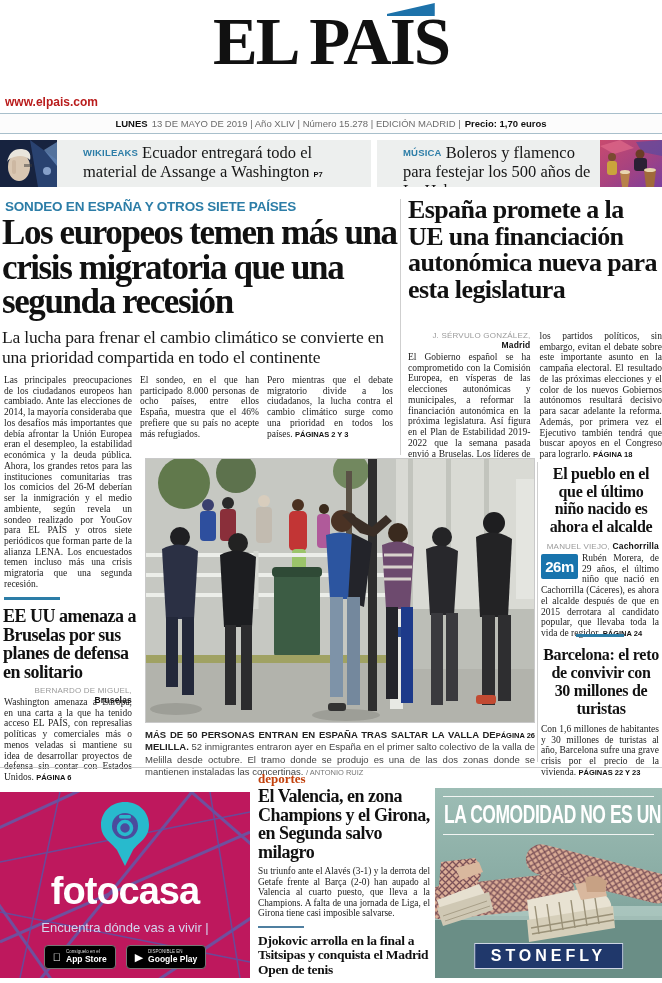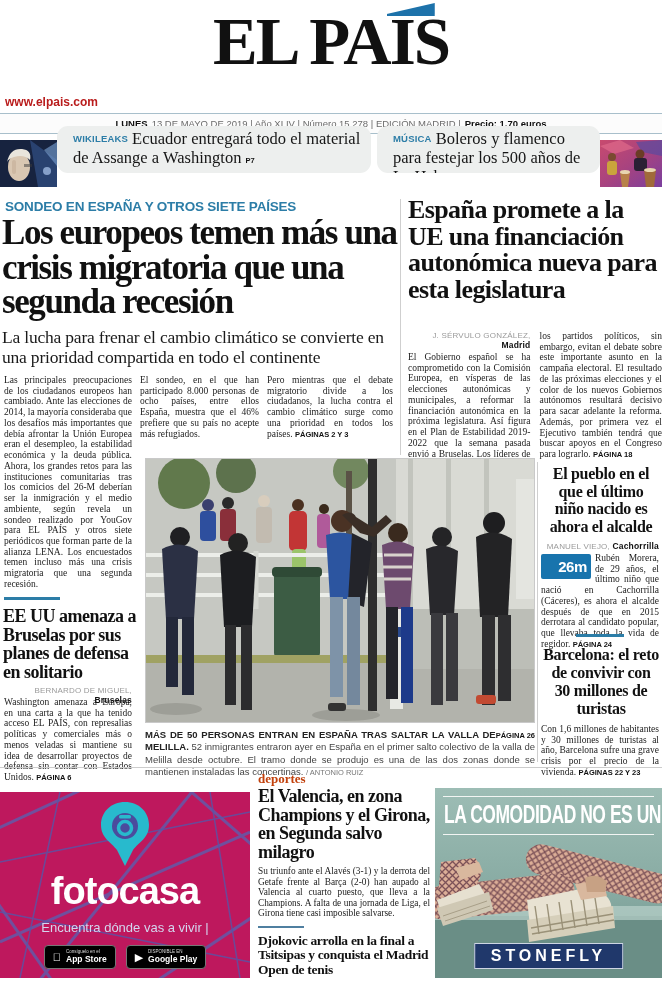--- a/index.html
+++ b/index.html
@@ -23,22 +23,22 @@
     font-family:"Liberation Sans", sans-serif; font-weight:bold; font-size:12px; color:#b91c1c; }
 
   .dateline { position:absolute; top:113px; left:0; width:662px; height:21px;
     border-top:1px solid #a8bfcb; border-bottom:1px solid #a8bfcb; background:#fcfcfc;
     font-family:"Liberation Sans", sans-serif; font-size:9.5px; color:#6b6b6b;
     display:flex; justify-content:center; align-items:center; gap:4px; box-sizing:border-box; }
   .dateline b { color:#111; }
 
   
   .teaser-img { position:absolute; top:140px; height:47px; overflow:hidden; }
-  .teaser-box { position:absolute; top:126px; height:47px; background:#edefee;
-    box-sizing:border-box; padding:4px 8px 0 16px; overflow:hidden;border-radius:11px; }
+  .teaser-box { position:absolute; top:140px; height:47px; background:#edefee;
+    box-sizing:border-box; padding:4px 8px 0 26px; overflow:hidden; }
   .teaser-kicker { font-family:"Liberation Sans", sans-serif; font-weight:bold;
     font-size:9.5px; color:#2c7da7; letter-spacing:0.2px; margin-right:4px;
     position:relative; top:-2px; }
   .teaser-headline { font-size:16.5px; line-height:1.15; color:#161616; }
   .teaser-page { font-family:"Liberation Sans", sans-serif; font-weight:bold;
     font-size:8px; color:#222; margin-left:4px; }
 
   
   .vrule { position:absolute; width:1px; background:#cfcfcf; }
   .blue-rule { position:absolute; height:3px; background:#2c7da7; }
@@ -89,21 +89,21 @@
 
   
   .mayor-headline { position:absolute; left:543px; top:465px; width:116px;
     text-align:center; font-size:16px; font-weight:bold; line-height:1.1;
     letter-spacing:-0.3px; color:#111; }
   .mayor-byline { position:absolute; left:541px; top:541px; width:118px; }
   .mayor-body { position:absolute; left:541px; top:553px; width:118px; }
   .badge-26m { float:left; width:37px; height:25px; background:#1874ad; color:#fff;
     font-family:"Liberation Sans", sans-serif; font-weight:bold; font-size:15px;
     text-align:center; line-height:25px; margin:1px 4px 1px 0; border-radius:2px;
-    letter-spacing:-0.5px;padding-left:13px; }
+    letter-spacing:-0.5px; }
   .barcelona-headline { position:absolute; left:543px; top:646px; width:116px;
     text-align:center; font-size:16px; font-weight:bold; line-height:1.12;
     letter-spacing:-0.3px; color:#111; }
   .barcelona-body { position:absolute; left:541px; top:724px; width:118px; }
 
   
   .sports { position:absolute; left:258px; top:771px; width:172px; }
   .sports-label { font-weight:bold; font-size:13px; color:#c2410c; }
   .sports-headline { font-size:18px; font-weight:bold; line-height:1.03;
     letter-spacing:-0.5px; color:#111; margin-top:2px; }

